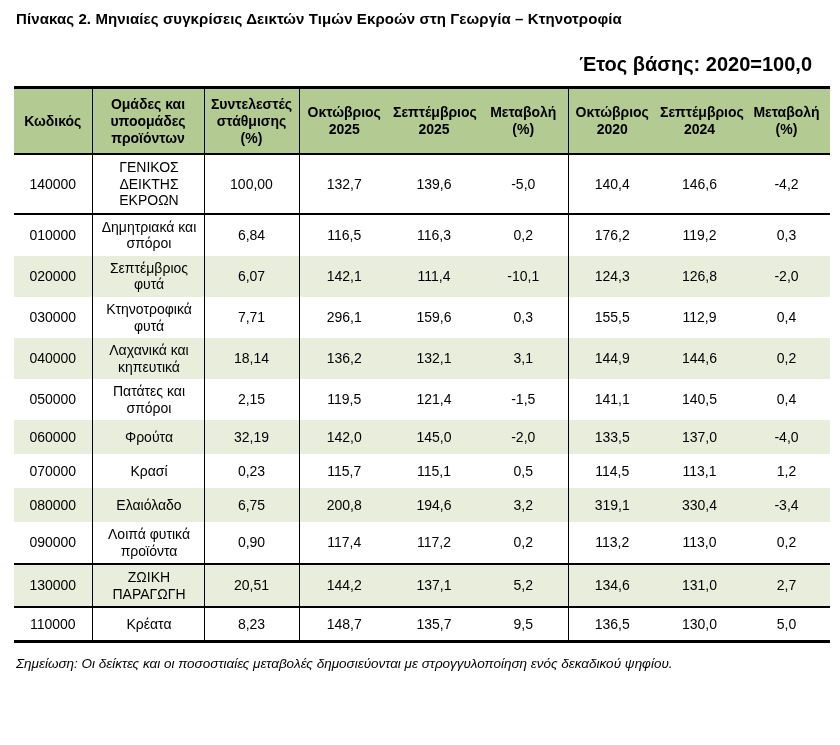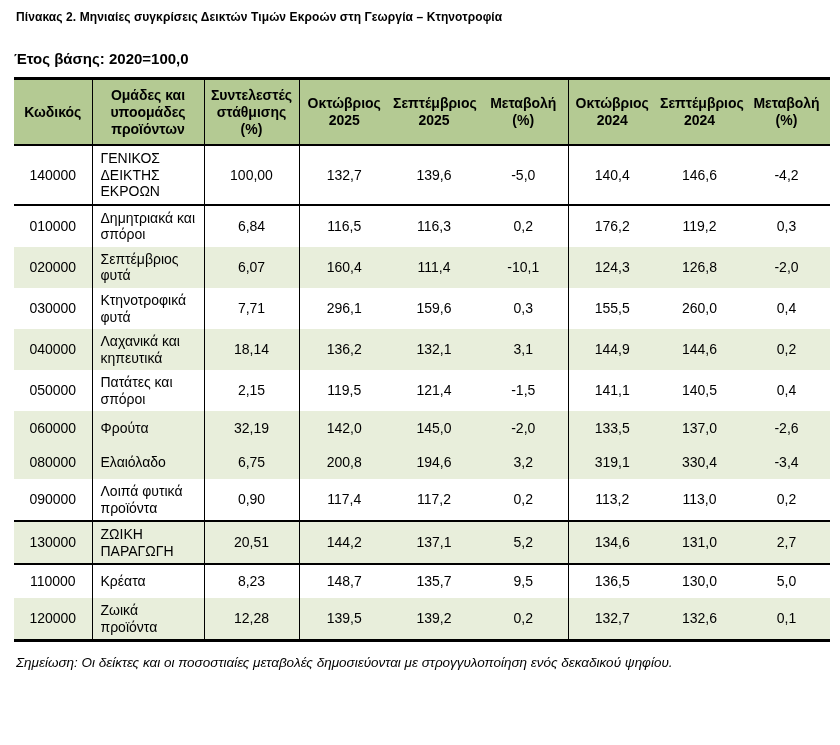--- a/index.html
+++ b/index.html
@@ -11,30 +11,30 @@
   * { box-sizing: border-box; }
   html, body {
     margin: 0; padding: 0;
     width: 840px; height: 745px;
     background: #ffffff;
     color: var(--text);
     font-family: "Liberation Sans", sans-serif;
   }
   .page { padding: 8px 14px 0 14px; }
   .doc-title {
-    font-size: 12px;
+    font-size: 15px;
     font-weight: bold;
     margin: 2px 0 0 2px;
     letter-spacing: 0.1px;
   }
   .base-year {
-    text-align: left;
+    text-align: right;
     font-weight: bold;
-    font-size: 15px;
-    margin: 26px 3px 10px 0;
+    font-size: 20px;
+    margin: 26px 14px 10px 0;
   }
   table.stat-table {
     width: 816px;
     border-collapse: collapse;
     table-layout: fixed;
     border-top: 3px solid var(--border);
     border-bottom: 3px solid var(--border);
     font-size: 14px;
   }
   thead th {
@@ -47,21 +47,21 @@
     line-height: 1.2;
   }
   tbody td {
     text-align: center;
     vertical-align: middle;
     padding: 4px 5px;
     line-height: 1.18;
   }
   tbody tr { height: 34px; }
   tbody td.name {
-    text-align: left;
+    text-align: center;
     padding-left: 8px;
     padding-right: 6px;
   }
   
   .stat-table th:nth-child(1), .stat-table td:nth-child(1),
   .stat-table th:nth-child(2), .stat-table td:nth-child(2),
   .stat-table th:nth-child(3), .stat-table td:nth-child(3),
   .stat-table th:nth-child(6), .stat-table td:nth-child(6) {
     border-right: 1.5px solid var(--border);
   }
@@ -95,21 +95,21 @@
       <col style="width:87px">
     </colgroup>
     <thead>
       <tr>
         <th>Κωδικός</th>
         <th>Ομάδες και υποομάδες προϊόντων</th>
         <th>Συντελεστές στάθμισης (%)</th>
         <th>Οκτώβριος 2025</th>
         <th>Σεπτέμβριος 2025</th>
         <th>Μεταβολή (%)</th>
-        <th>Οκτώβριος 2024</th>
+        <th>Οκτώβριος 2020</th>
         <th>Σεπτέμβριος 2024</th>
         <th>Μεταβολή (%)</th>
       </tr>
     </thead>
     <tbody>
         <tr class="section-end">
           <td>140000</td>
           <td class="name">ΓΕΝΙΚΟΣ ΔΕΙΚΤΗΣ ΕΚΡΟΩΝ</td>
           <td>100,00</td>
           <td>132,7</td>
@@ -127,36 +127,36 @@
           <td>116,3</td>
           <td>0,2</td>
           <td>176,2</td>
           <td>119,2</td>
           <td>0,3</td>
         </tr>
         <tr class="shaded">
           <td>020000</td>
           <td class="name">Σεπτέμβριος φυτά</td>
           <td>6,07</td>
-          <td>160,4</td>
+          <td>142,1</td>
           <td>111,4</td>
           <td>-10,1</td>
           <td>124,3</td>
           <td>126,8</td>
           <td>-2,0</td>
         </tr>
         <tr>
           <td>030000</td>
           <td class="name">Κτηνοτροφικά φυτά</td>
           <td>7,71</td>
           <td>296,1</td>
           <td>159,6</td>
           <td>0,3</td>
           <td>155,5</td>
-          <td>260,0</td>
+          <td>112,9</td>
           <td>0,4</td>
         </tr>
         <tr class="shaded">
           <td>040000</td>
           <td class="name">Λαχανικά και κηπευτικά</td>
           <td>18,14</td>
           <td>136,2</td>
           <td>132,1</td>
           <td>3,1</td>
           <td>144,9</td>
@@ -176,21 +176,32 @@
         </tr>
         <tr class="shaded">
           <td>060000</td>
           <td class="name">Φρούτα</td>
           <td>32,19</td>
           <td>142,0</td>
           <td>145,0</td>
           <td>-2,0</td>
           <td>133,5</td>
           <td>137,0</td>
-          <td>-2,6</td>
+          <td>-4,0</td>
+        </tr>
+        <tr>
+          <td>070000</td>
+          <td class="name">Κρασί</td>
+          <td>0,23</td>
+          <td>115,7</td>
+          <td>115,1</td>
+          <td>0,5</td>
+          <td>114,5</td>
+          <td>113,1</td>
+          <td>1,2</td>
         </tr>
         <tr class="shaded">
           <td>080000</td>
           <td class="name">Ελαιόλαδο</td>
           <td>6,75</td>
           <td>200,8</td>
           <td>194,6</td>
           <td>3,2</td>
           <td>319,1</td>
           <td>330,4</td>
@@ -222,29 +233,18 @@
           <td>110000</td>
           <td class="name">Κρέατα</td>
           <td>8,23</td>
           <td>148,7</td>
           <td>135,7</td>
           <td>9,5</td>
           <td>136,5</td>
           <td>130,0</td>
           <td>5,0</td>
         </tr>
-        <tr class="shaded">
-          <td>120000</td>
-          <td class="name">Ζωικά προϊόντα</td>
-          <td>12,28</td>
-          <td>139,5</td>
-          <td>139,2</td>
-          <td>0,2</td>
-          <td>132,7</td>
-          <td>132,6</td>
-          <td>0,1</td>
-        </tr>
       </tbody>
   </table>
 
   <div class="note">Σημείωση: Οι δείκτες και οι ποσοστιαίες μεταβολές δημοσιεύονται με στρογγυλοποίηση ενός δεκαδικού ψηφίου.</div>
 
 </div>
 
 </body></html>

